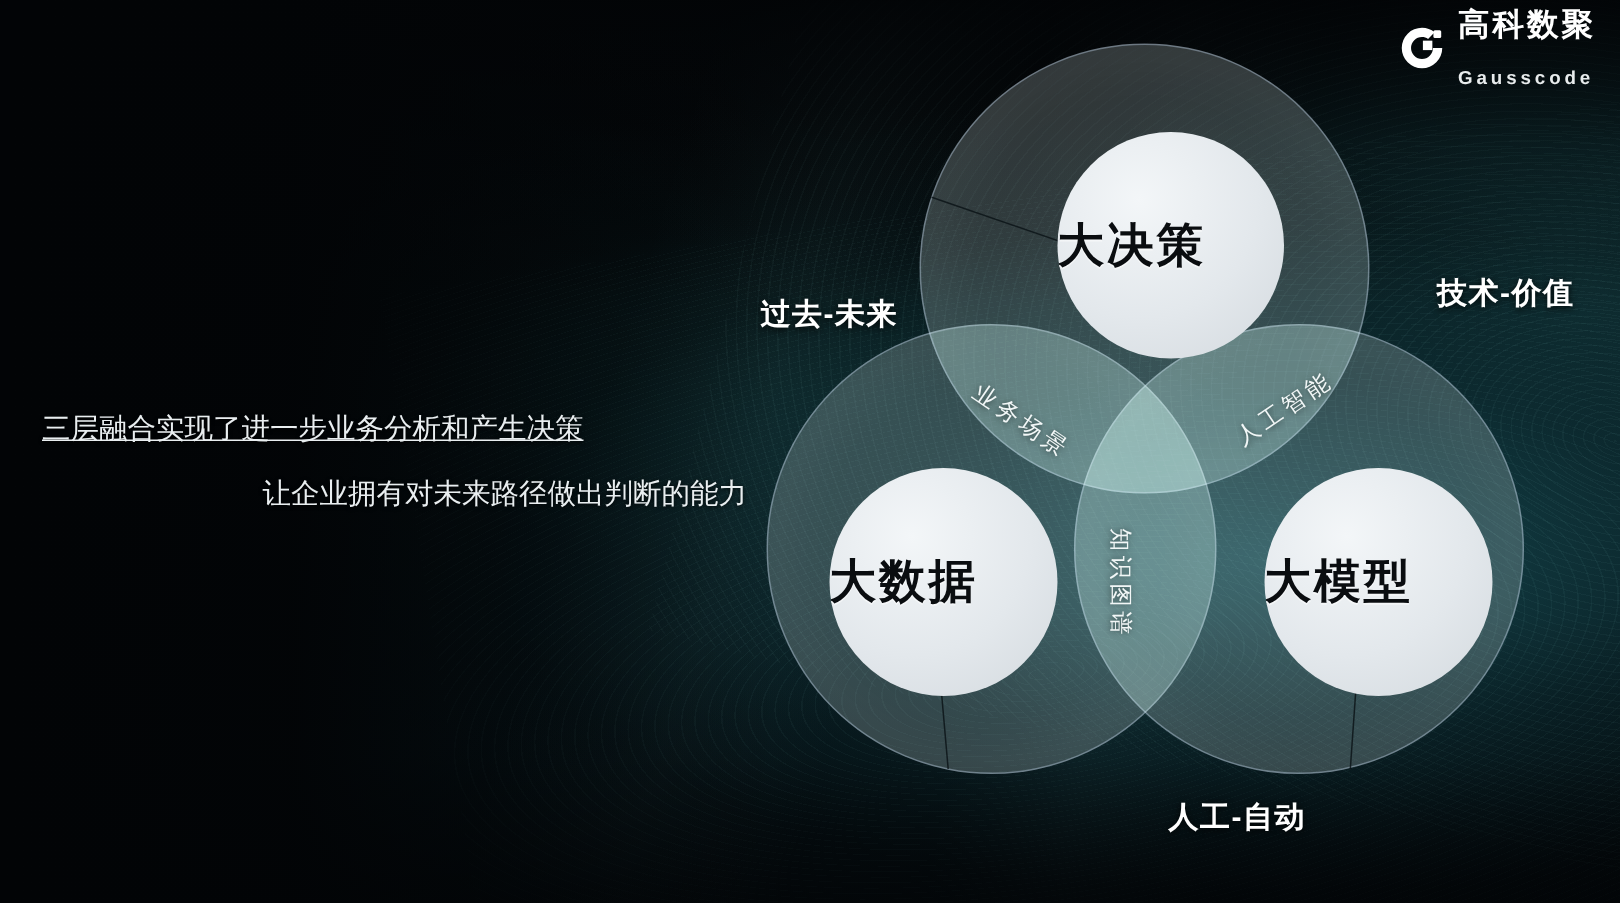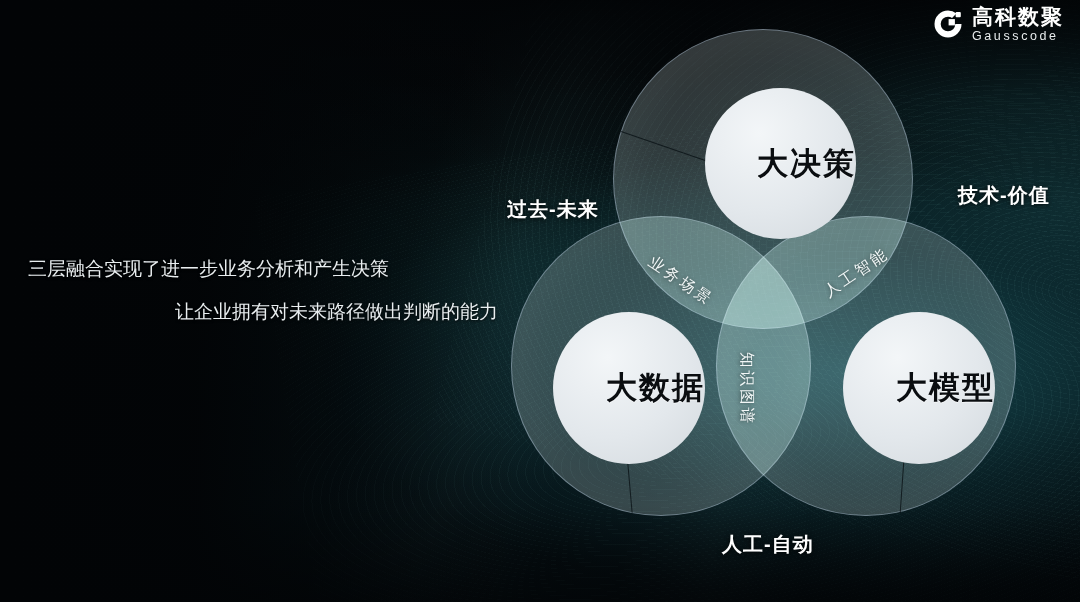--- a/index.html
+++ b/index.html
@@ -54,34 +54,34 @@
       linear-gradient(180deg, rgba(2,4,6,0.92) 0%, rgba(2,4,6,0.25) 16%, rgba(2,4,6,0) 34%),
       linear-gradient(0deg, rgba(2,4,6,0.78) 0%, rgba(2,4,6,0.15) 16%, rgba(2,4,6,0) 32%);
     pointer-events:none;
   }
 
   
   .logo{ position:absolute; right:16px; top:6px; display:flex; align-items:center; gap:9px; }
   .logo-mark{ width:30px; height:30px; position:relative; flex:0 0 auto; }
   .logo-text{ display:flex; flex-direction:column; line-height:1; }
   .logo-cn{ font-size:21px; font-weight:700; color:#ffffff; letter-spacing:2px; }
-  .logo-en{ font-size:12.5px; color:#e8eced; letter-spacing:2.6px; margin-top:3px; font-weight:400;}
+  .logo-en{ font-size:12.5px; color:#e8eced; letter-spacing:2.6px; margin-top:19px; font-weight:700;}
 
   
   .copy{ position:absolute; left:28px; top:258px; width:470px; }
   .copy h1{
     font-size:34px; font-weight:700; color:#6fe8d0; letter-spacing:1px;
     line-height:1.25; white-space:nowrap;
     text-shadow:0 0 22px rgba(70,220,190,.45);
   }
   .copy p{
     font-size:19px; color:#e9eef0; font-weight:400; line-height:1.1;
     white-space:nowrap; text-shadow:0 1px 3px rgba(0,0,0,.85);
   }
-  .copy p.l1{ margin-top:1px; }
+  .copy p.l1{ margin-top:19px;text-decoration:underline; }
   .copy p.l2{ margin-top:22px;text-align:right; }
 
   
   .venn{ position:absolute; left:0; top:0; width:1080px; height:602px; pointer-events:none; }
 
   .bigcircle{
     position:absolute; border-radius:50%;
     background:rgba(205,225,222,0.22);
     border:1px solid rgba(196,214,236,0.42);
     box-shadow:inset 0 0 60px rgba(255,255,255,0.05);
@@ -96,21 +96,21 @@
     background:rgba(110,200,180,0.17);
     mix-blend-mode:screen;
   }
   #lens-a{ left:613px; top:29px;  width:300px; height:300px; clip-path:circle(150px at 48px 337px); }
   #lens-b{ left:613px; top:29px;  width:300px; height:300px; clip-path:circle(150px at 253px 337px); }
   #lens-c{ left:511px; top:216px; width:300px; height:300px; clip-path:circle(150px at 355px 150px); }
 
   .innercircle{
     position:absolute; border-radius:50%;
     background:radial-gradient(circle at 36% 30%, #f3f6f8 0%, #e3e8ec 55%, #d3d9de 100%);
-    display:flex; align-items:center; justify-content:flex-end;
+    display:flex; align-items:center; justify-content:flex-start;
     box-shadow:0 0 0 0 rgba(0,0,0,0);
   }
   .innercircle span{
     font-size:31px; font-weight:700; color:#0a0d10; letter-spacing:2px;
     text-shadow:0 1px 0 rgba(255,255,255,.5);
   }
   #in-top  { left:705px; top:88px;  width:151px; height:151px; }
   #in-left { left:553px; top:312px; width:152px; height:152px;font-family:Liberation Mono, monospace; }
   #in-right{ left:843px; top:312px; width:152px; height:152px; }
 
@@ -125,21 +125,21 @@
   #ov-kg      { left:757px; top:352px; transform:rotate(90deg); transform-origin:left top; }
 
   
   .axlabel{
     position:absolute; color:#ffffff; font-size:20px; font-weight:700;
     letter-spacing:1px; white-space:nowrap;
     text-shadow:0 1px 5px rgba(0,0,0,.9);
   }
   #ax-past { left:507px; top:196px; }
   #ax-tech { left:958px; top:182px; }
-  #ax-man  { left:722px; top:531px; }
+  #ax-man  { left:779px; top:531px; }
 
   
   .connector{ position:absolute; background:#0c1418; opacity:.85; }
   #cn-top   { left:621px; top:131px; width:122px; height:1.4px; transform:rotate(19deg); transform-origin:left center; }
   #cn-left  { left:625px; top:437px; width:1.4px; height:76px; transform:rotate(-5deg); transform-origin:top center;}
   #cn-right { left:905px; top:437px; width:1.4px; height:76px; transform:rotate(4deg); transform-origin:top center;}
 </style>
 </head>
 <body>
 

